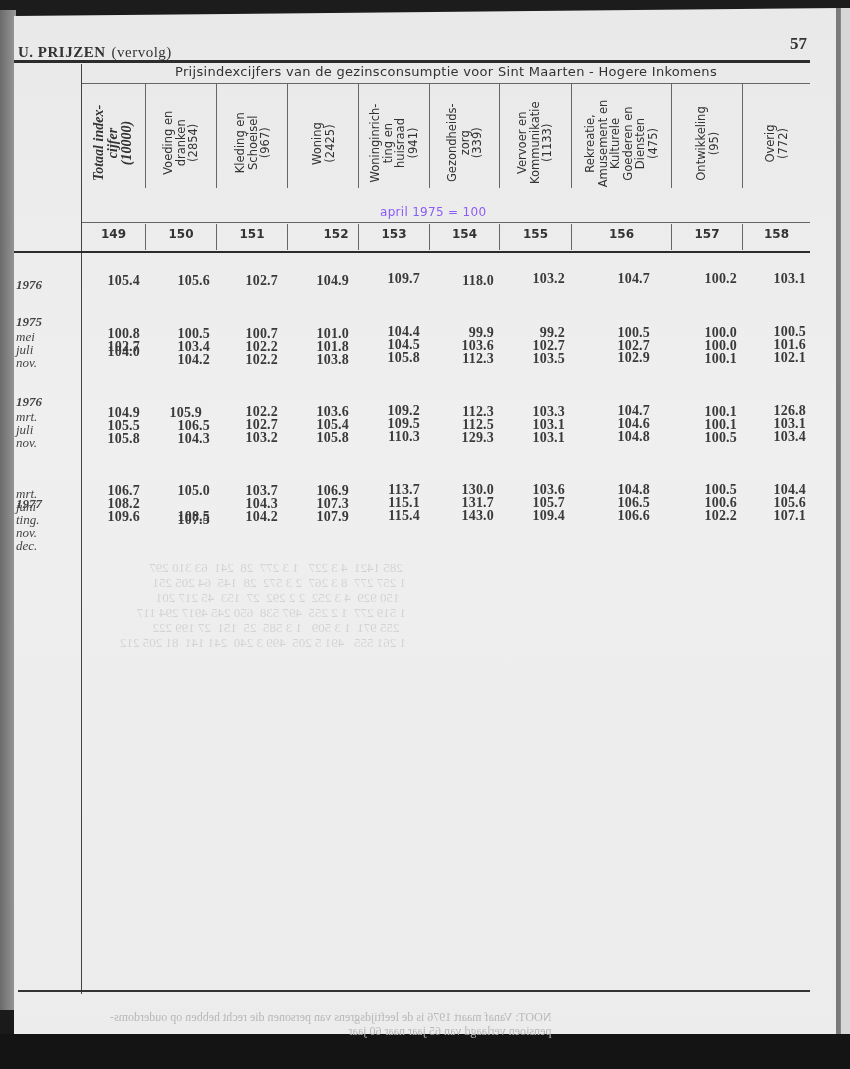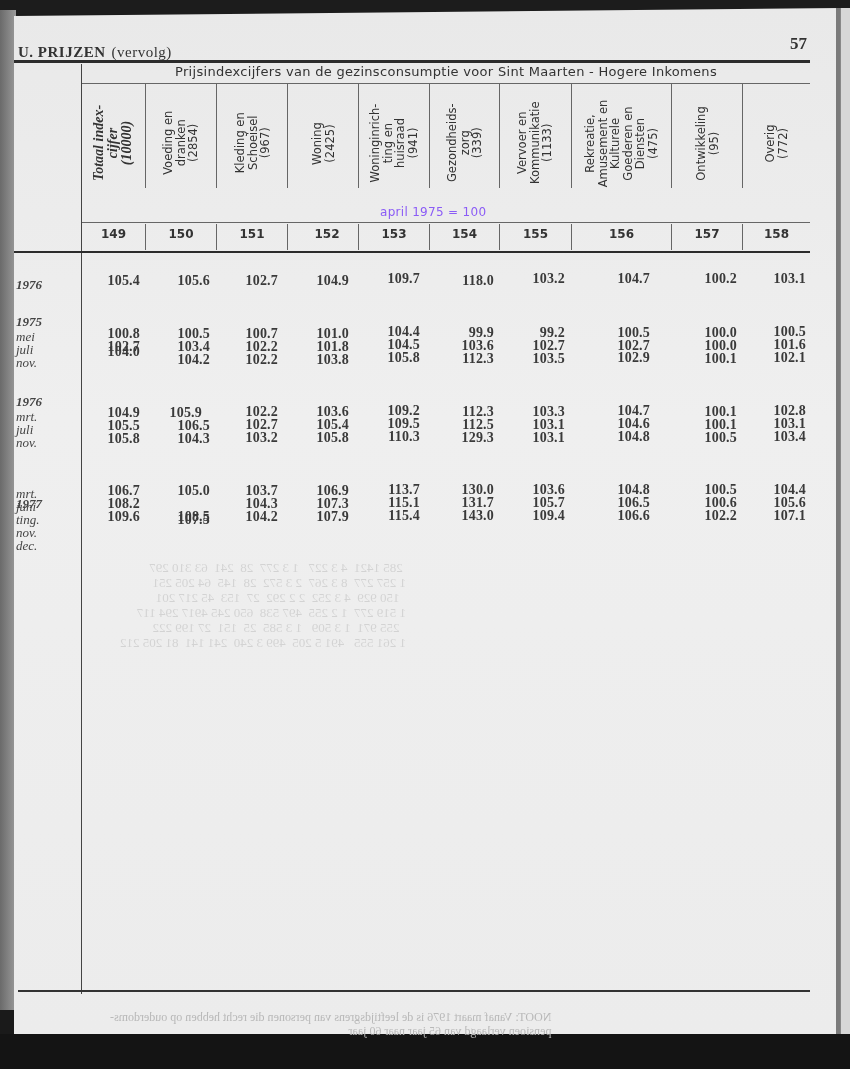--- a/index.html
+++ b/index.html
@@ -160,21 +160,21 @@
 <div class="vline" style="left:358px; top:224px; height:26px;"></div>
 <div class="vline" style="left:429px; top:224px; height:26px;"></div>
 <div class="vline" style="left:499px; top:224px; height:26px;"></div>
 <div class="vline" style="left:571px; top:224px; height:26px;"></div>
 <div class="vline" style="left:671px; top:224px; height:26px;"></div>
 <div class="vline" style="left:742px; top:224px; height:26px;"></div>
 
 <div class="col-num" style="left:82px; width:63px;">149</div>
 <div class="col-num" style="left:146px; width:70px;">150</div>
 <div class="col-num" style="left:217px; width:70px;">151</div>
-<div class="col-num" style="left:292px; width:70px;">152</div>
+<div class="col-num" style="left:301px; width:70px;">152</div>
 <div class="col-num" style="left:359px; width:70px;">153</div>
 <div class="col-num" style="left:430px; width:69px;">154</div>
 <div class="col-num" style="left:500px; width:71px;">155</div>
 <div class="col-num" style="left:572px; width:99px;">156</div>
 <div class="col-num" style="left:672px; width:70px;">157</div>
 <div class="col-num" style="left:743px; width:67px;">158</div>
 
 <div class="rule-thick" style="left:14px; top:251px; width:796px; height:2px;"></div>
 
 <div class="row-label year" style="top:278px;">1976</div>
@@ -242,21 +242,21 @@
 
 <div class="cell" style="left:90px;  width:50px; top:406px;">104.9</div>
 <div class="cell" style="left:152px; width:50px; top:406px;">105.9</div>
 <div class="cell" style="left:228px; width:50px; top:405px;">102.2</div>
 <div class="cell" style="left:299px; width:50px; top:405px;">103.6</div>
 <div class="cell" style="left:370px; width:50px; top:404px;">109.2</div>
 <div class="cell" style="left:444px; width:50px; top:405px;">112.3</div>
 <div class="cell" style="left:515px; width:50px; top:405px;">103.3</div>
 <div class="cell" style="left:600px; width:50px; top:404px;">104.7</div>
 <div class="cell" style="left:687px; width:50px; top:405px;">100.1</div>
-<div class="cell" style="left:756px; width:50px; top:404px;">102.8</div>
+<div class="cell" style="left:756px; width:50px; top:404px;">126.8</div>
 
 <div class="cell" style="left:90px;  width:50px; top:419px;">105.5</div>
 <div class="cell" style="left:160px; width:50px; top:419px;">106.5</div>
 <div class="cell" style="left:228px; width:50px; top:418px;">102.7</div>
 <div class="cell" style="left:299px; width:50px; top:418px;">105.4</div>
 <div class="cell" style="left:370px; width:50px; top:417px;">109.5</div>
 <div class="cell" style="left:444px; width:50px; top:418px;">112.5</div>
 <div class="cell" style="left:515px; width:50px; top:418px;">103.1</div>
 <div class="cell" style="left:600px; width:50px; top:417px;">104.6</div>
 <div class="cell" style="left:687px; width:50px; top:418px;">100.1</div>

